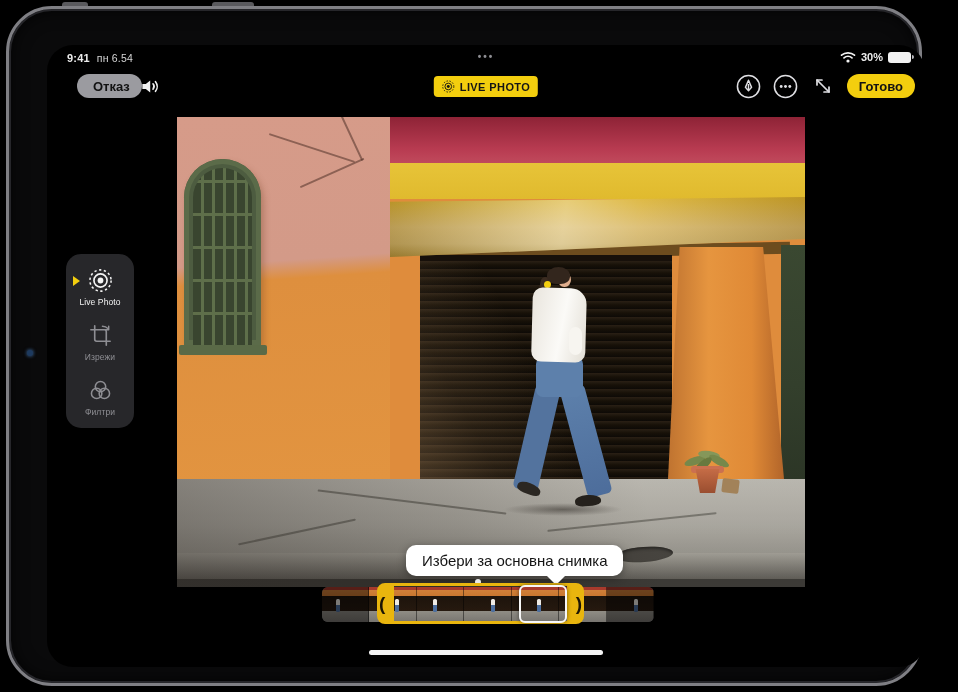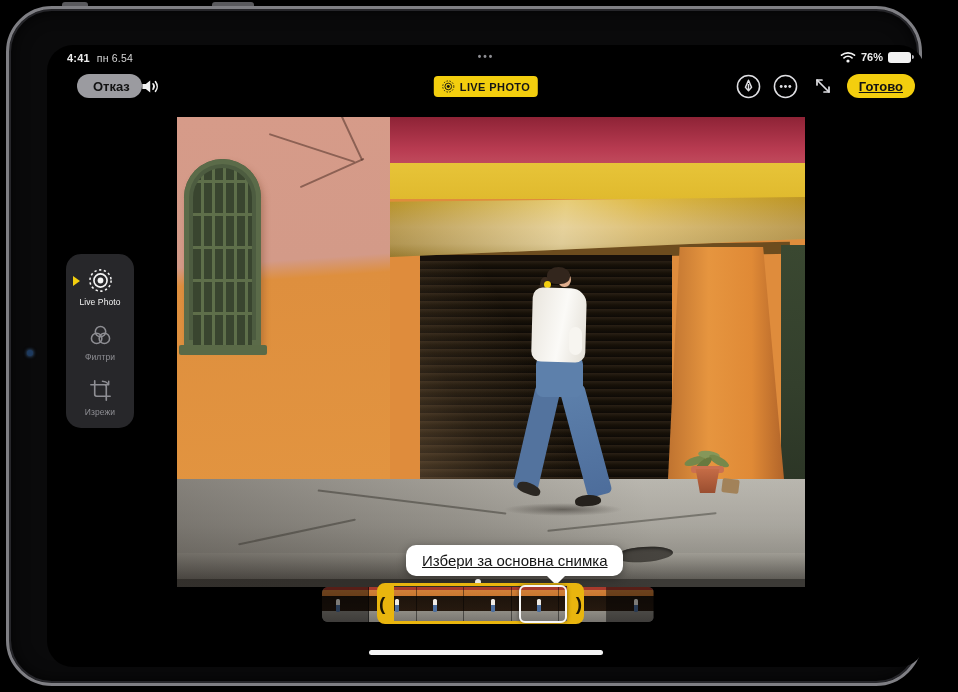--- a/index.html
+++ b/index.html
@@ -32,21 +32,21 @@
   .status-right{position:absolute;right:14px;top:6px;display:flex;align-items:center;gap:5px;
     color:#ececec;font-size:11px;font-weight:600;}
   .batt{position:relative;width:23px;height:11px;border-radius:3px;background:#f2f2f2;}
   .batt::after{content:"";position:absolute;right:-3px;top:3.5px;width:2px;height:4px;background:#b9b9bd;
     border-radius:0 2px 2px 0;}
 
   
   .pill{display:inline-flex;align-items:center;justify-content:center;height:24px;padding:0 12px;
     border-radius:13px;font-size:13px;font-weight:700;color:#121212;border:none;cursor:default;}
   .pill.cancel{position:absolute;left:30px;top:29px;background:var(--cancel-gray);padding-left:16px;}
-  .pill.done{background:var(--accent-yellow);text-decoration:underline;}
+  .pill.done{background:var(--accent-yellow);}
   .speaker{position:absolute;left:92px;top:30px;width:23px;height:23px;}
   .live-badge{position:absolute;left:50%;transform:translateX(-50%);top:31px;height:21px;
     background:var(--accent-yellow);border-radius:4px;display:flex;align-items:center;gap:5px;
     padding:0 8px;color:#151515;font-size:11px;font-weight:700;letter-spacing:.4px;}
   .toolbar-right{position:absolute;right:10px;top:28px;display:flex;align-items:center;gap:11px;}
   .icon-btn{width:26px;height:26px;display:flex;align-items:center;justify-content:center;}
 
   
   .sidebar{position:absolute;left:19px;top:209px;width:68px;background:#27272a;border-radius:15px;
     padding:13px 0 11px;display:flex;flex-direction:column;align-items:center;gap:15px;}
@@ -135,21 +135,21 @@
   .plant .pot{position:absolute;left:12px;top:24px;width:27px;height:24px;
     background:linear-gradient(180deg,#c56c46 0%,#9a4e30 100%);
     clip-path:polygon(6% 0,94% 0,78% 100%,22% 100%);}
   .plant .rim{position:absolute;left:9px;top:21px;width:33px;height:7px;background:#cb7050;border-radius:3px;}
   .plant .brick{position:absolute;left:40px;top:34px;width:17px;height:14px;background:#a28259;
     border-radius:2px;transform:rotate(7deg);}
 
   
   .tooltip{position:absolute;left:359px;top:500px;background:#fff;border-radius:10px;
     padding:7px 16px;color:#141414;font-size:15px;white-space:nowrap;
-    box-shadow:0 2px 8px rgba(0,0,0,.35);text-decoration:underline;}
+    box-shadow:0 2px 8px rgba(0,0,0,.35);}
   .tooltip .tail{position:absolute;left:140px;bottom:-9px;width:0;height:0;
     border-left:10px solid transparent;border-right:10px solid transparent;border-top:10px solid #fff;}
   .key-dot{position:absolute;left:428px;top:534px;width:6px;height:6px;border-radius:50%;
     background:#f2f2f2;opacity:.95;}
 
   
   .strip{position:absolute;left:275px;top:542px;width:332px;height:35px;background:#39393c;
     border-radius:6px;display:flex;overflow:hidden;}
   .frame{position:relative;flex:1;height:100%;border-right:1px solid rgba(0,0,0,.45);
     background:linear-gradient(180deg,#a83a2c 0%,#a83a2c 10%,#cf7f38 10%,#c8762f 27%,#1d140c 27%,#26190f 68%,#908d85 68%,#787570 100%);}
@@ -176,30 +176,30 @@
 <div class="stage">
   <div class="bump b1"></div>
   <div class="bump b2"></div>
 
   <div class="device">
     <div class="camera-dot"></div>
 
     <div class="screen">
 
       <div class="status-left">
-        <span>4:41</span><span class="date">пн 6.54</span>
+        <span>9:41</span><span class="date">пн 6.54</span>
       </div>
       <div class="status-dots">•••</div>
       <div class="status-right">
         <svg width="16" height="12" viewBox="0 0 16 12">
           <path d="M1.5 4.2a10 10 0 0113 0" stroke="#f2f2f2" stroke-width="1.7" fill="none" stroke-linecap="round"></path>
           <path d="M4 6.9a6.2 6.2 0 018 0" stroke="#f2f2f2" stroke-width="1.7" fill="none" stroke-linecap="round"></path>
           <circle cx="8" cy="10" r="1.6" fill="#f2f2f2"></circle>
         </svg>
-        <span>76%</span>
+        <span>30%</span>
         <span class="batt"></span>
       </div>
 
       <button class="pill cancel">Отказ</button>
       <div class="speaker">
         <svg width="23" height="23" viewBox="0 0 24 24">
           <path d="M3.5 9.5v5h3.6l4.6 3.8V5.7L7.1 9.5H3.5z" fill="#f2f2f2"></path>
           <path d="M14.6 9.2a4.3 4.3 0 010 5.6" stroke="#f2f2f2" stroke-width="1.7" fill="none" stroke-linecap="round"></path>
           <path d="M17.2 7a8 8 0 010 10" stroke="#f2f2f2" stroke-width="1.7" fill="none" stroke-linecap="round"></path>
         </svg>
@@ -243,34 +243,34 @@
           <div class="sel-arrow"></div>
           <svg width="27" height="27" viewBox="0 0 28 28">
             <circle cx="14" cy="14" r="11" fill="none" stroke="currentColor" stroke-width="1.6" stroke-dasharray="2.4 2.6"></circle>
             <circle cx="14" cy="14" r="6.8" fill="none" stroke="currentColor" stroke-width="1.7"></circle>
             <circle cx="14" cy="14" r="3" fill="currentColor"></circle>
           </svg>
           <span class="lbl">Live Photo</span>
         </div>
         <div class="side-item">
           <svg width="27" height="27" viewBox="0 0 28 28">
-            <circle cx="14" cy="10" r="5.4" fill="none" stroke="currentColor" stroke-width="1.6"></circle>
-            <circle cx="10" cy="17" r="5.4" fill="none" stroke="currentColor" stroke-width="1.6"></circle>
-            <circle cx="18" cy="17" r="5.4" fill="none" stroke="currentColor" stroke-width="1.6"></circle>
-          </svg>
-          <span class="lbl">Филтри</span>
-        </div>
-        <div class="side-item">
-          <svg width="27" height="27" viewBox="0 0 28 28">
             <path d="M8 4v14a2 2 0 002 2h14" fill="none" stroke="currentColor" stroke-width="1.7" stroke-linecap="round"></path>
             <path d="M4 8h14a2 2 0 012 2v14" fill="none" stroke="currentColor" stroke-width="1.7" stroke-linecap="round"></path>
             <path d="M16 4.5a9 9 0 016 2.5" fill="none" stroke="currentColor" stroke-width="1.5" stroke-linecap="round"></path>
             <path d="M22.5 4.5V8h-3.4" fill="none" stroke="currentColor" stroke-width="1.5" stroke-linecap="round" stroke-linejoin="round"></path>
           </svg>
           <span class="lbl">Изрежи</span>
+        </div>
+        <div class="side-item">
+          <svg width="27" height="27" viewBox="0 0 28 28">
+            <circle cx="14" cy="10" r="5.4" fill="none" stroke="currentColor" stroke-width="1.6"></circle>
+            <circle cx="10" cy="17" r="5.4" fill="none" stroke="currentColor" stroke-width="1.6"></circle>
+            <circle cx="18" cy="17" r="5.4" fill="none" stroke="currentColor" stroke-width="1.6"></circle>
+          </svg>
+          <span class="lbl">Филтри</span>
         </div>
       </div>
 
       <div class="photo">
         <div class="wall-left">
           <div class="vine" style="left:90px;top:30px;width:90px;transform:rotate(18deg);"></div>
           <div class="vine" style="left:120px;top:55px;width:70px;transform:rotate(-24deg);"></div>
           <div class="vine" style="left:150px;top:20px;width:50px;transform:rotate(65deg);"></div>
           <div class="window">
             <div class="window-glass"></div>

